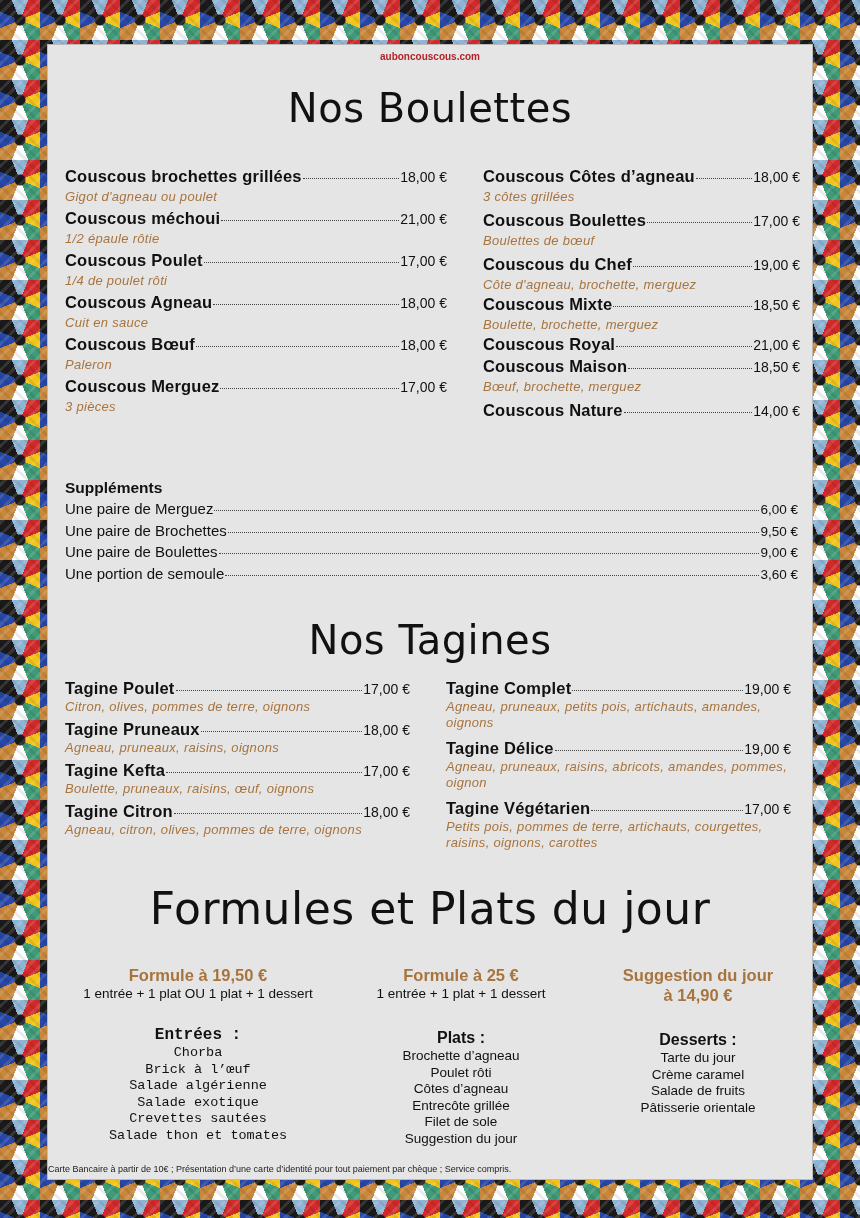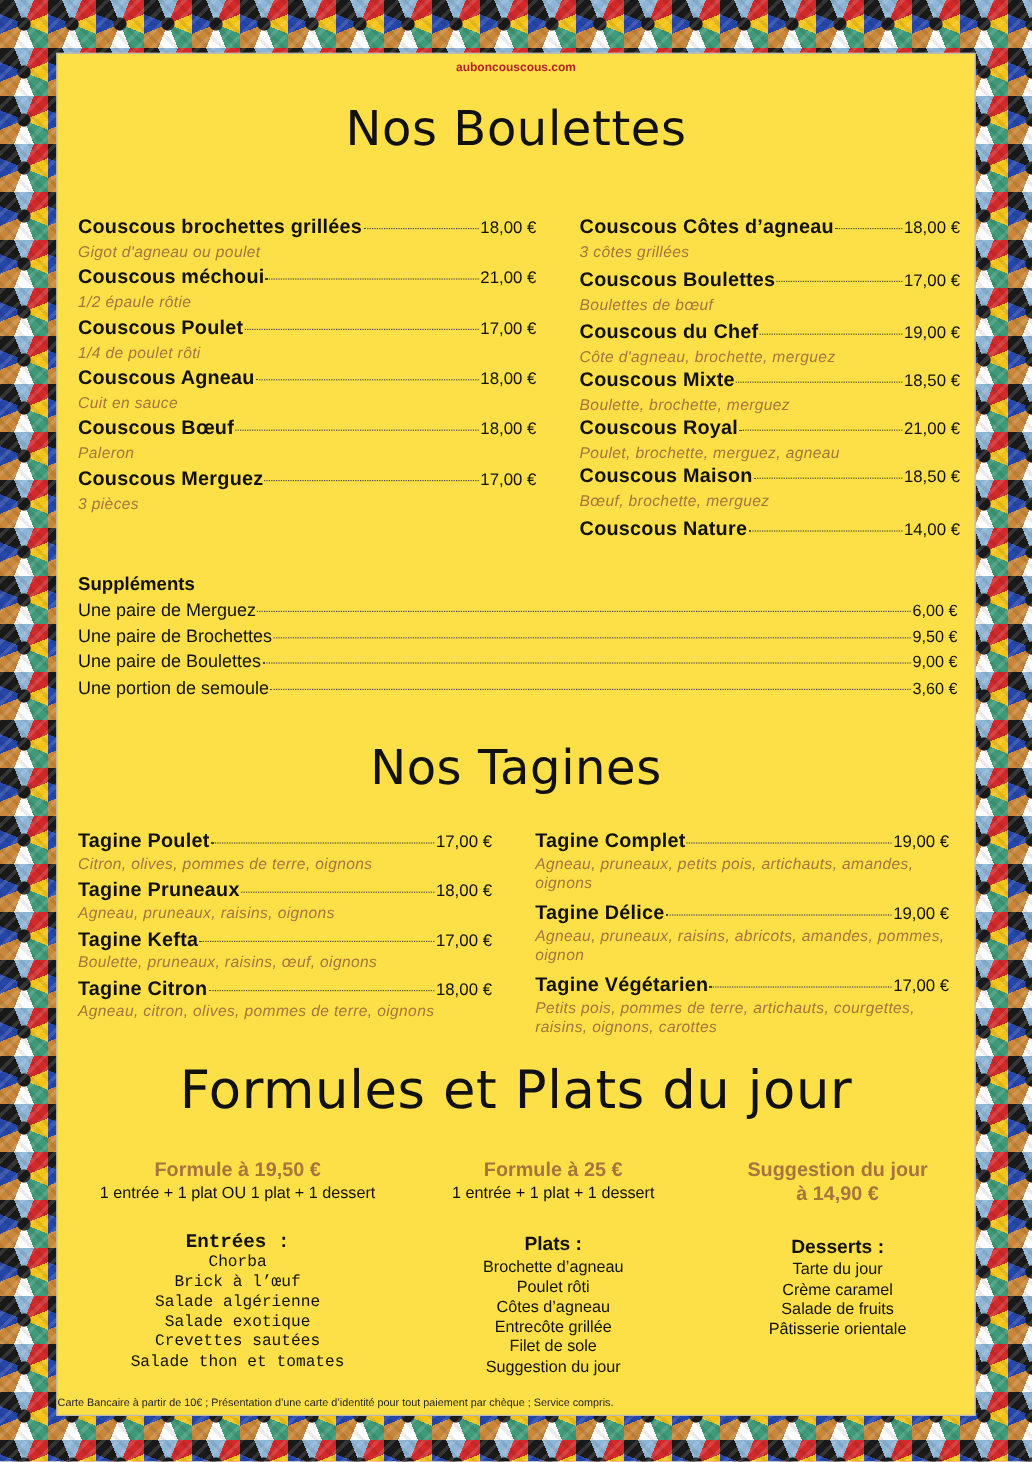--- a/index.html
+++ b/index.html
@@ -23,37 +23,37 @@
   .border::after {
     content: ""; position: absolute; inset: 0;
     background-image:
       repeating-linear-gradient(45deg, rgba(0,0,0,0.08) 0 3px, transparent 3px 9px),
       repeating-linear-gradient(-45deg, rgba(255,255,255,0.12) 0 3px, transparent 3px 9px);
   }
 
   
   .panel {
     position: absolute; left: 47px; top: 44px; width: 766px; height: 1136px;
-    background: #fde047; border: 1px solid #bbb;
+    background: #e5e5e5; border: 1px solid #bbb;
   }
   .site {
     position: absolute; top: 6px; left: 0; right: 0; text-align: center;
     font-size: 10px; font-weight: bold; color: #b3222a;
   }
   .big-title {
     position: absolute; left: 0; right: 0; text-align: center;
     font-family: "DejaVu Sans", sans-serif; font-weight: normal; color: #111;
     letter-spacing: 0.5px;
   }
   .t1 { top: 40px; font-size: 40px; }
   .t2 { top: 572px; font-size: 40px; }
   .t3 { top: 838px; font-size: 44px; }
 
   
-  .col { position: absolute; margin-top: 13px; }
+  .col { position: absolute; }
   .item { display: flex; align-items: baseline; white-space: nowrap; }
   .item .name { font-weight: bold; font-size: 16.5px; letter-spacing: 0.2px; }
   .item .dots {
     flex: 1; overflow: hidden; margin: 0 1px;
     border-bottom: 1.5px dotted #444; transform: translateY(-3px); min-width: 6px;
   }
   .item .price { font-size: 14px; }
   .desc {
     font-style: italic; font-size: 13px; color: #a8743e; letter-spacing: 0.3px;
     line-height: 16px;
@@ -178,21 +178,20 @@
         <span class="name">Couscous Mixte</span>
         <span class="dots"></span>
         <span class="price">18,50 €</span>
       </div>
     <div class="desc tight">Boulette, brochette, merguez</div>
     <div class="item">
         <span class="name">Couscous Royal</span>
         <span class="dots"></span>
         <span class="price">21,00 €</span>
       </div>
-    <div class="desc tight">Poulet, brochette, merguez, agneau</div>
     <div class="item">
         <span class="name">Couscous Maison</span>
         <span class="dots"></span>
         <span class="price">18,50 €</span>
       </div>
     <div class="desc">Bœuf, brochette, merguez</div>
     <div class="item">
         <span class="name">Couscous Nature</span>
         <span class="dots"></span>
         <span class="price">14,00 €</span>

